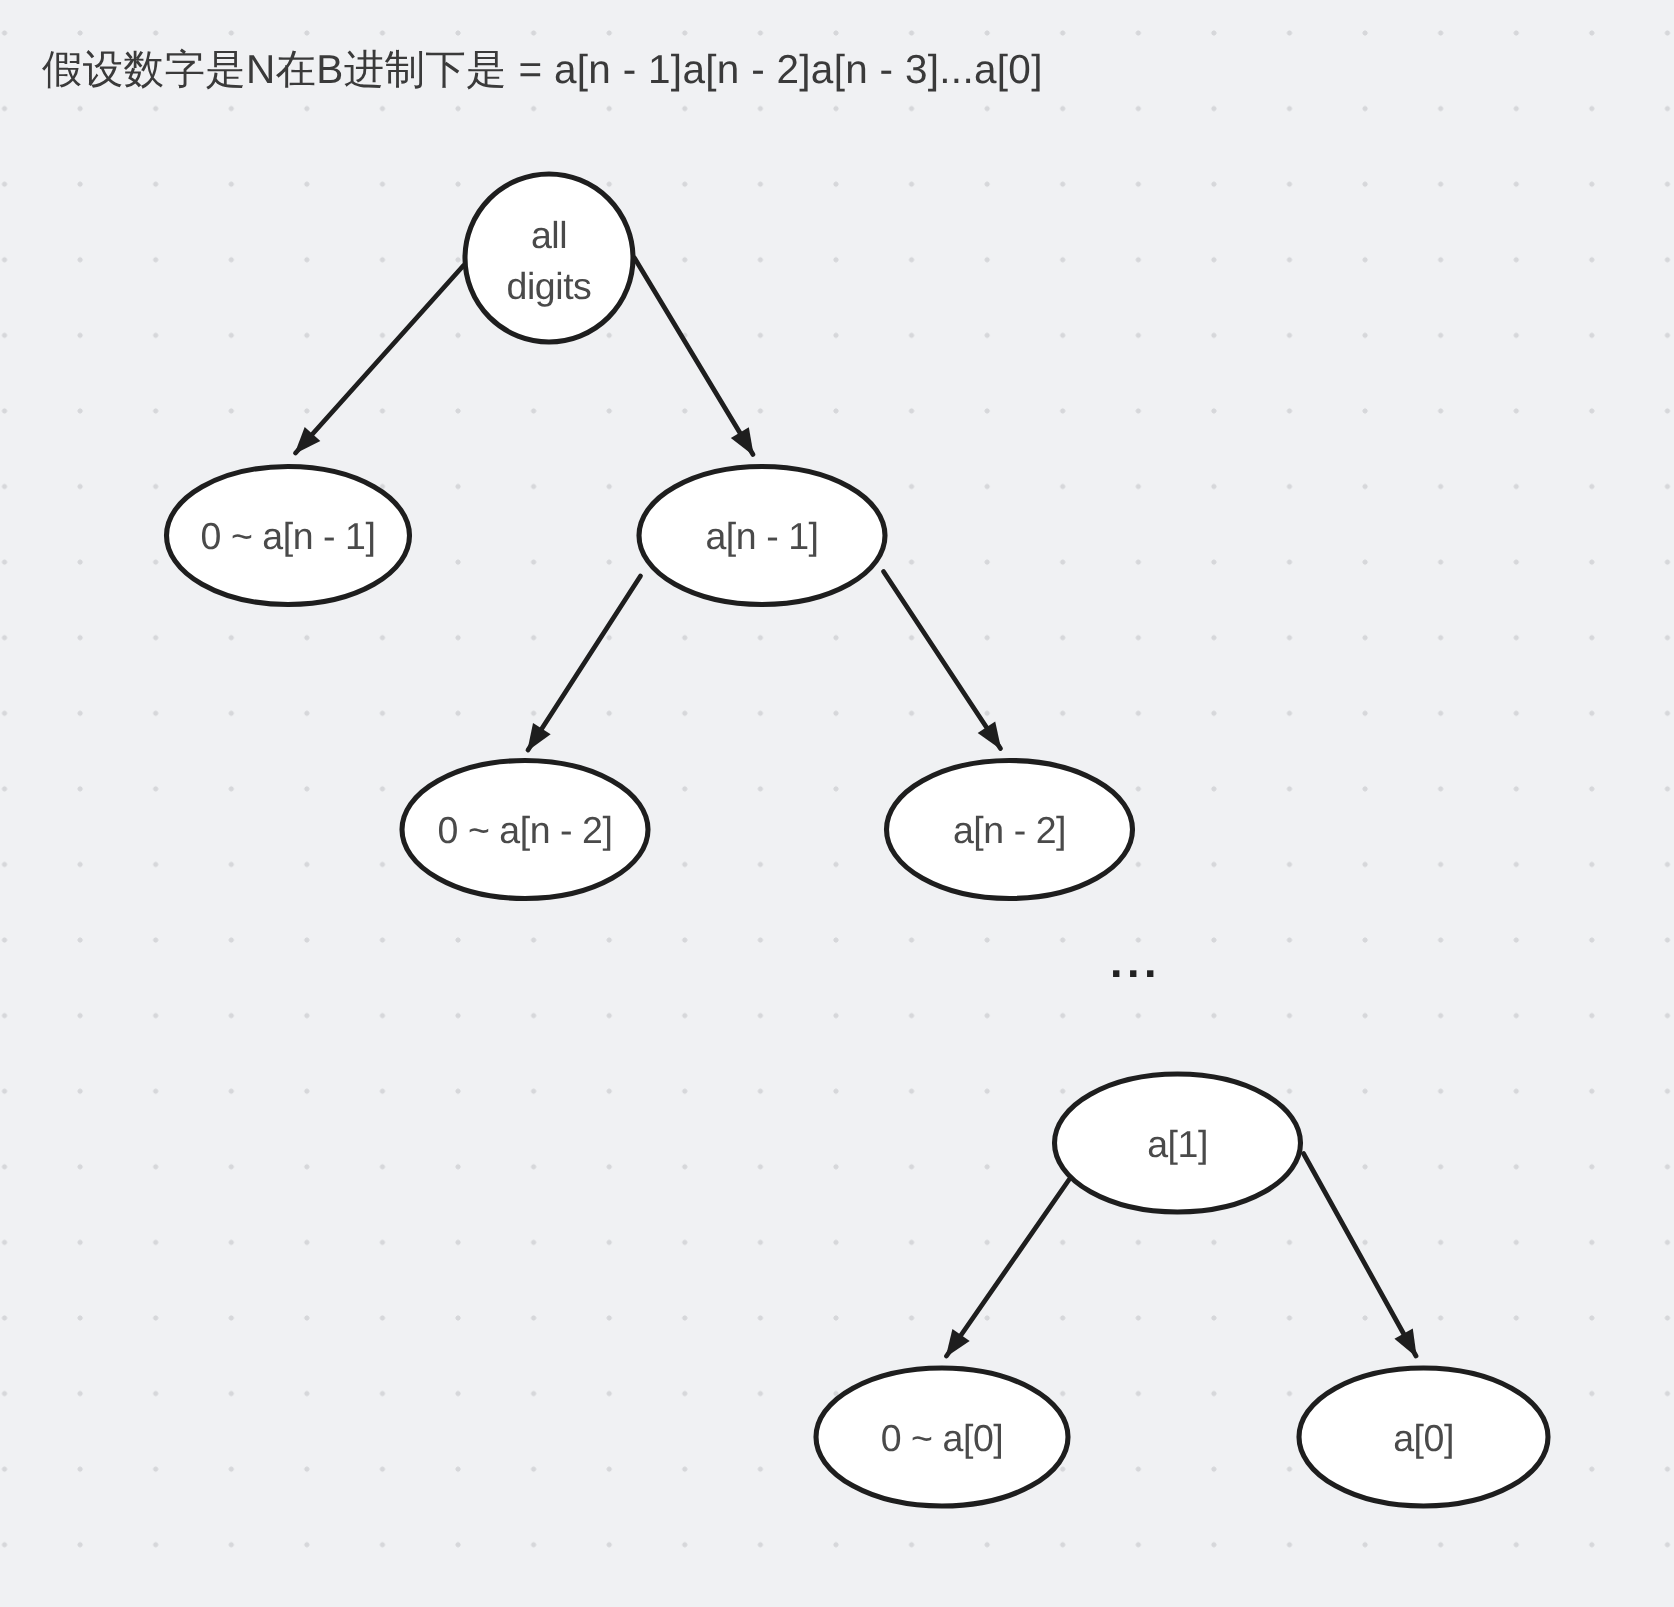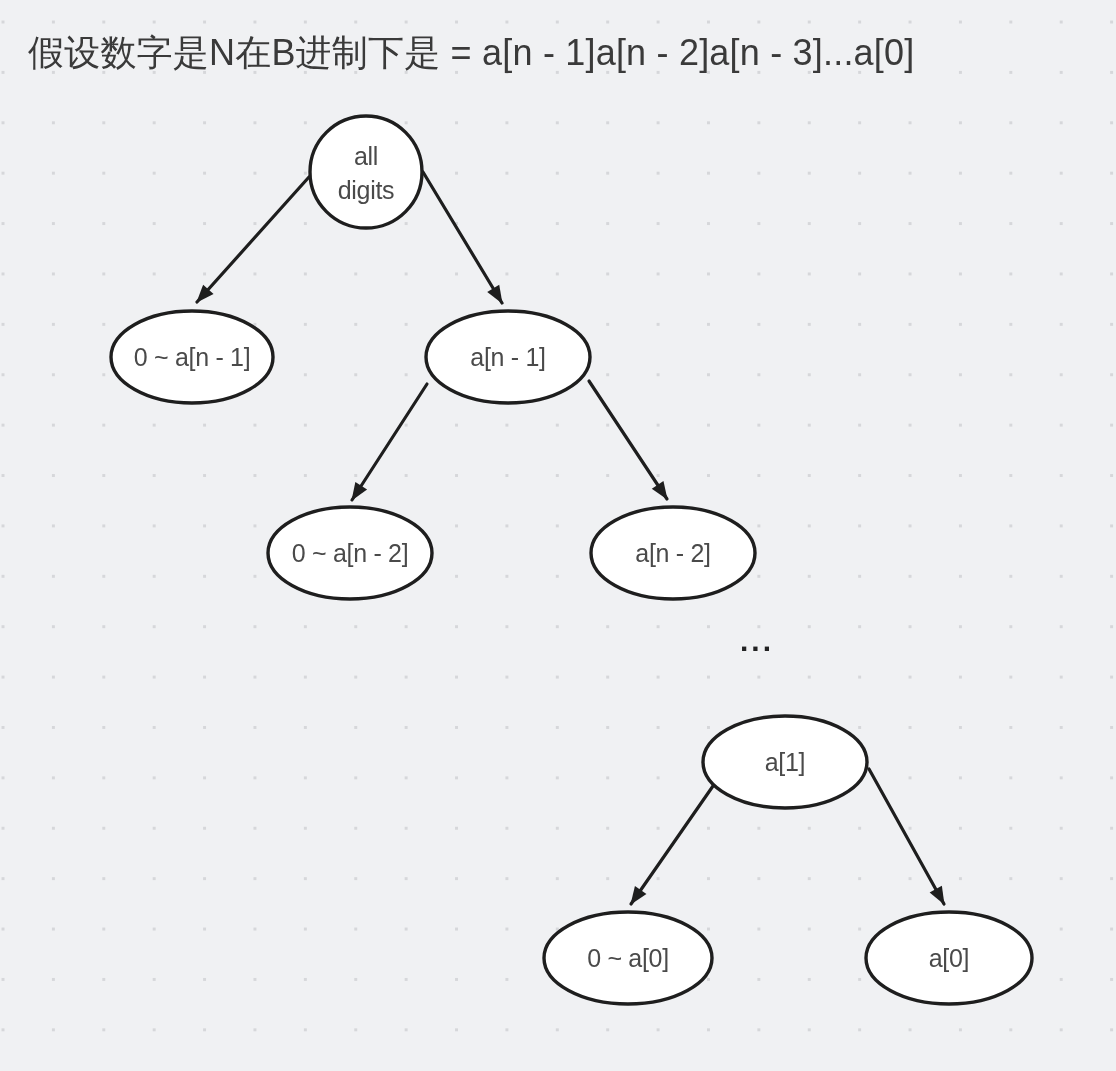--- a/index.html
+++ b/index.html
@@ -17,21 +17,21 @@
     overflow:hidden;
     position:relative;
     font-family:"Liberation Sans",sans-serif;
     background-color:var(--background);
     background-image:radial-gradient(circle, var(--grid-dot) 1.6px, rgba(0,0,0,0) 1.8px);
     background-size:50.4px 50.4px;
     background-position:-22.2px -3.2px;
   }
   .page-title{
     position:absolute;left:28px;top:30px;
-    font-size:36px;line-height:1.25;
+    font-size:27px;line-height:1.25;
     color:var(--title-text);
     white-space:nowrap;
     letter-spacing:0.2px;
   }
   svg.canvas{position:absolute;left:0;top:0;}
   .node-shape{
     fill:var(--node-fill);
     stroke:var(--node-stroke);
     stroke-width:3.4;
   }

